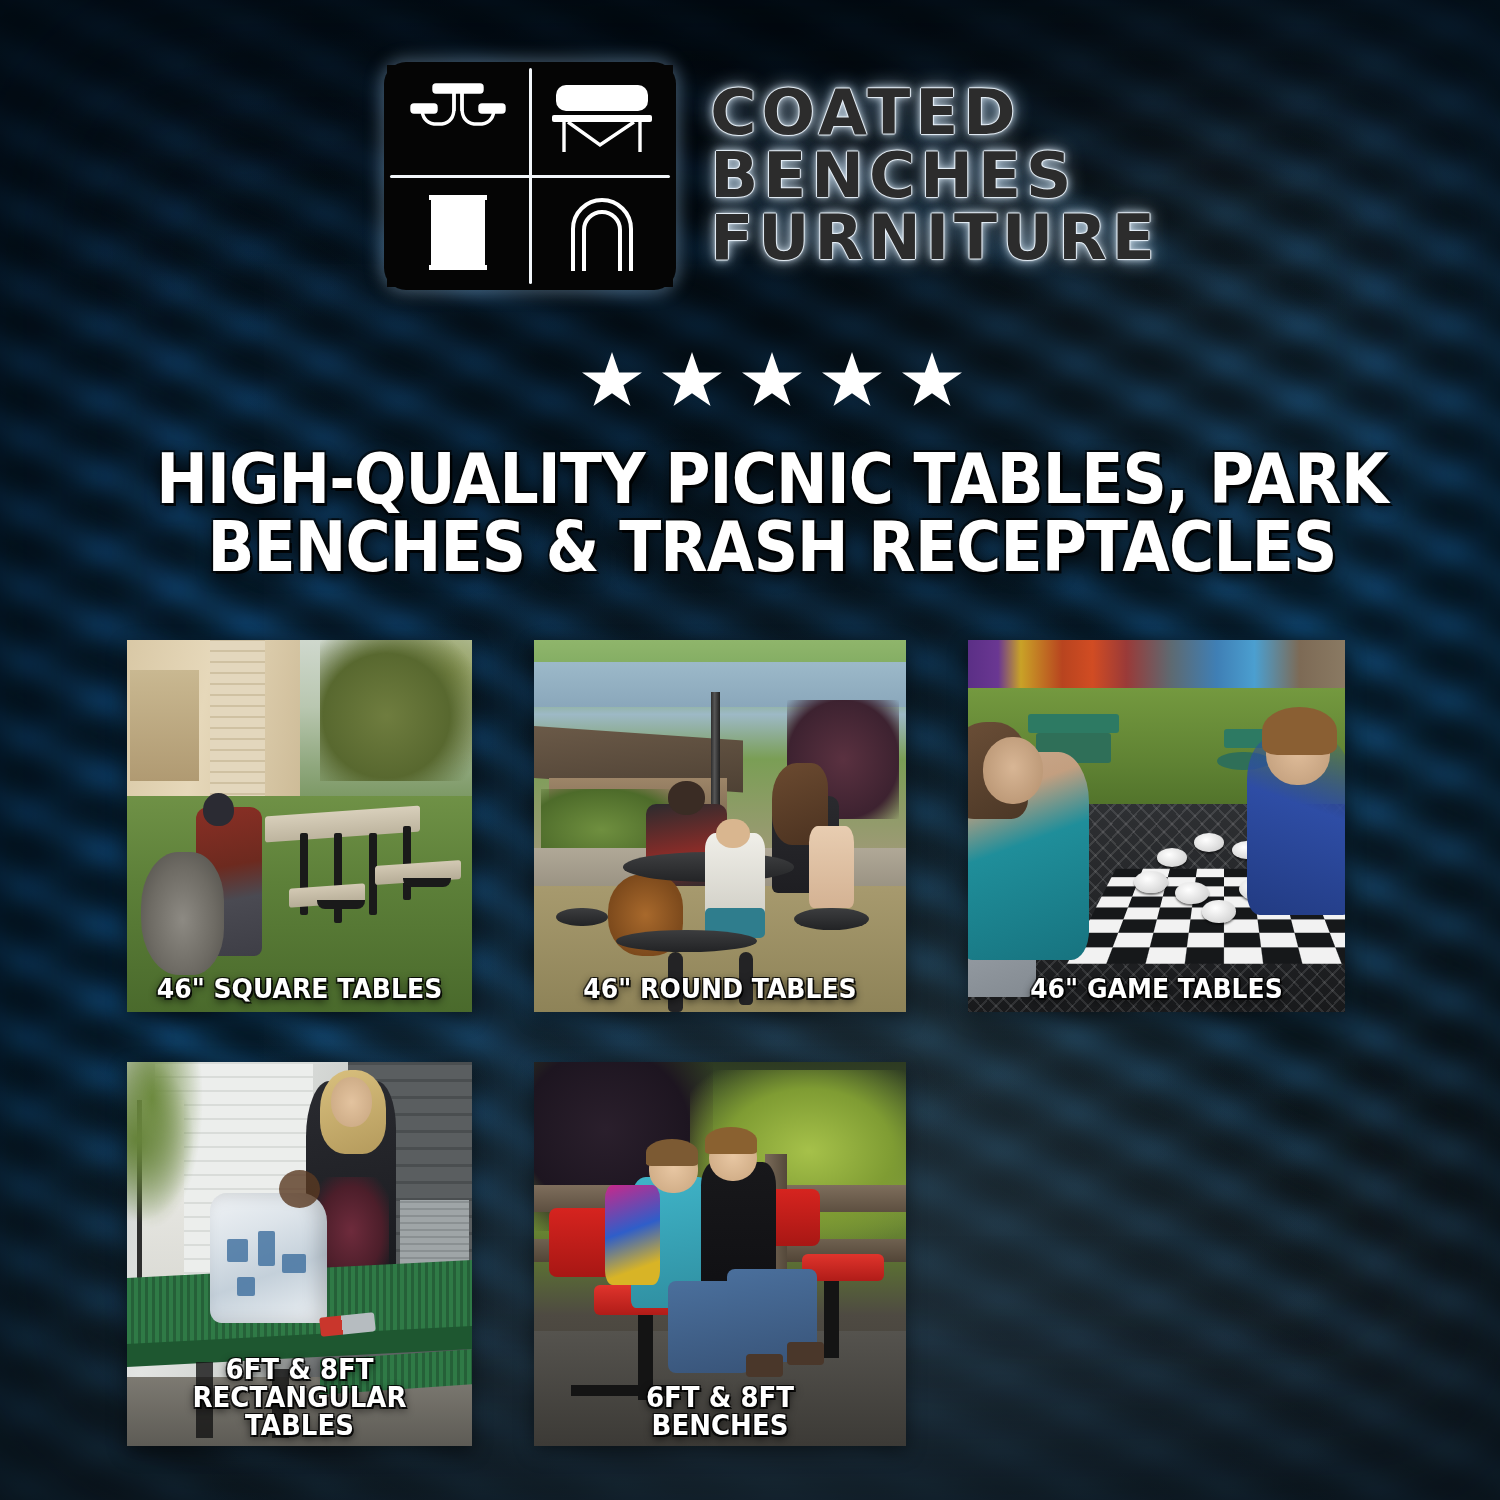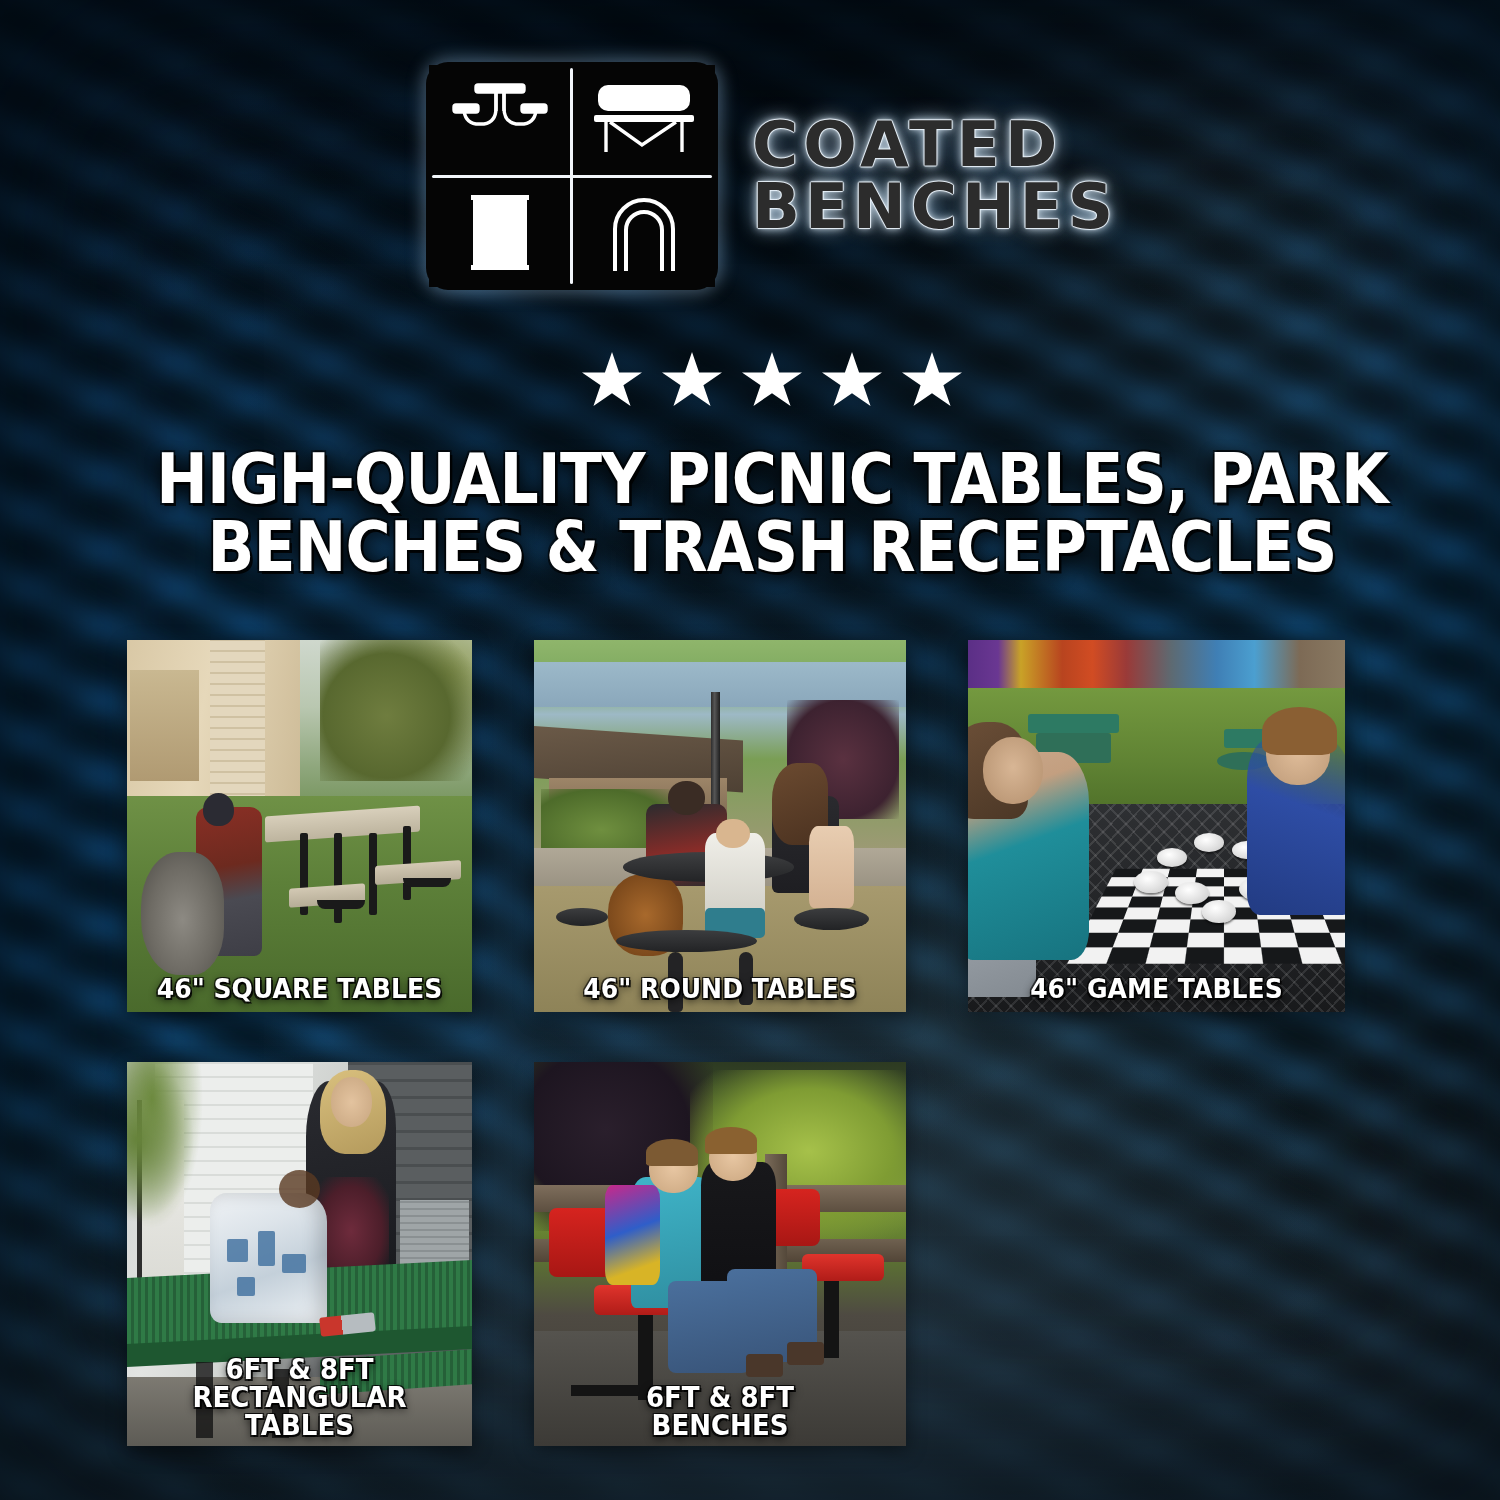--- a/index.html
+++ b/index.html
@@ -319,20 +319,21 @@
           <g fill="none" stroke="#fff" stroke-width="4">
             <path d="M14 82 V40 a29 29 0 0 1 58 0 V82"></path>
             <path d="M25 82 V41 a18 18 0 0 1 36 0 V82"></path>
           </g>
         </svg>
       </div>
     </div>
     <div class="logo-words">
       <div class="logo-line">COATED</div>
       <div class="logo-line">BENCHES</div>
+      <div class="logo-line">FURNITURE</div>
     </div>
   </div>
 
   <div class="stars">
     <div class="star"></div>
     <div class="star"></div>
     <div class="star"></div>
     <div class="star"></div>
     <div class="star"></div>
   </div>

